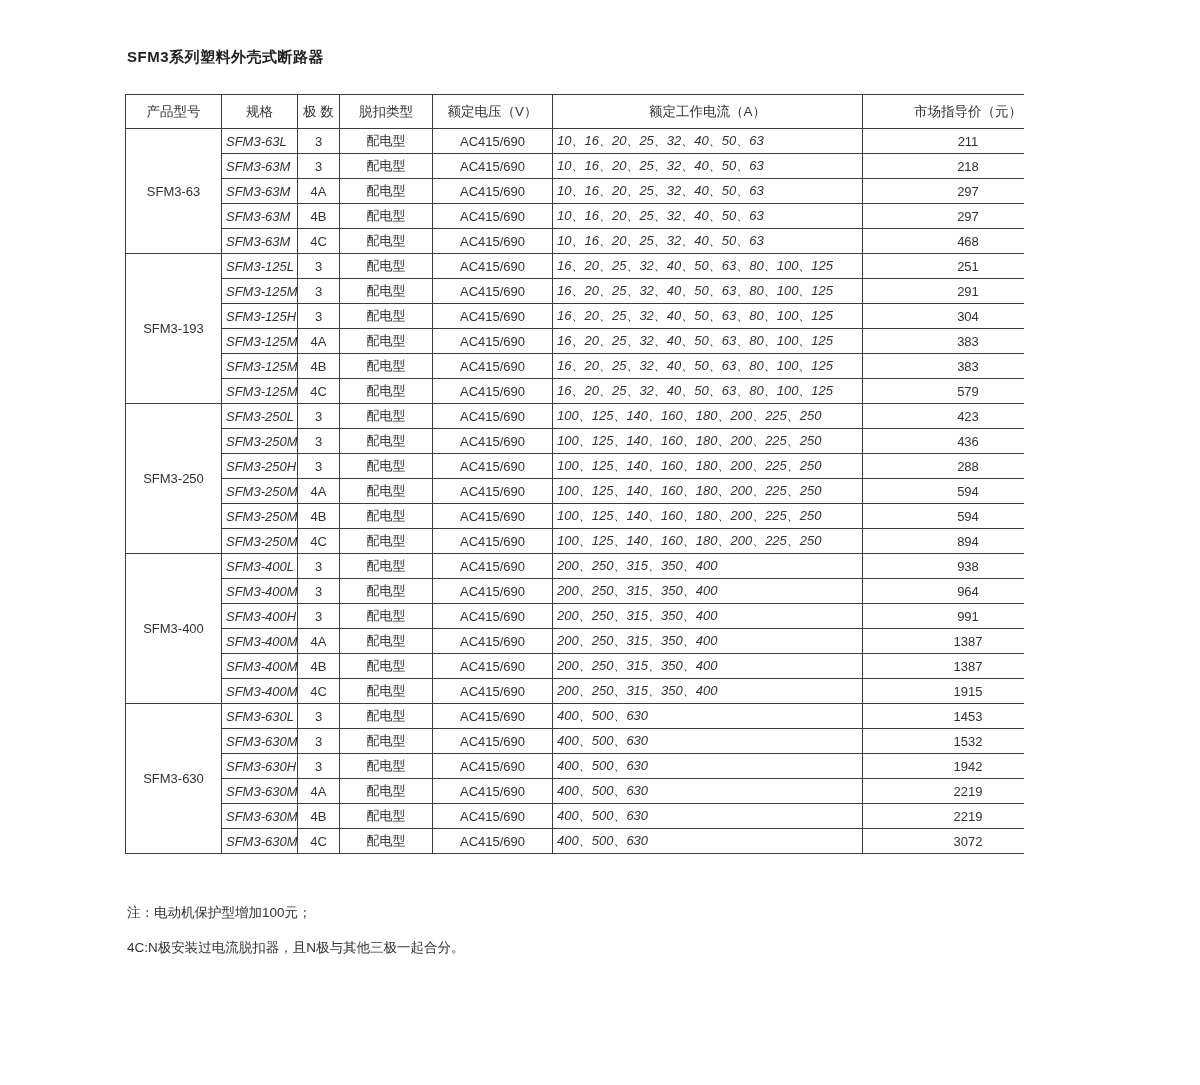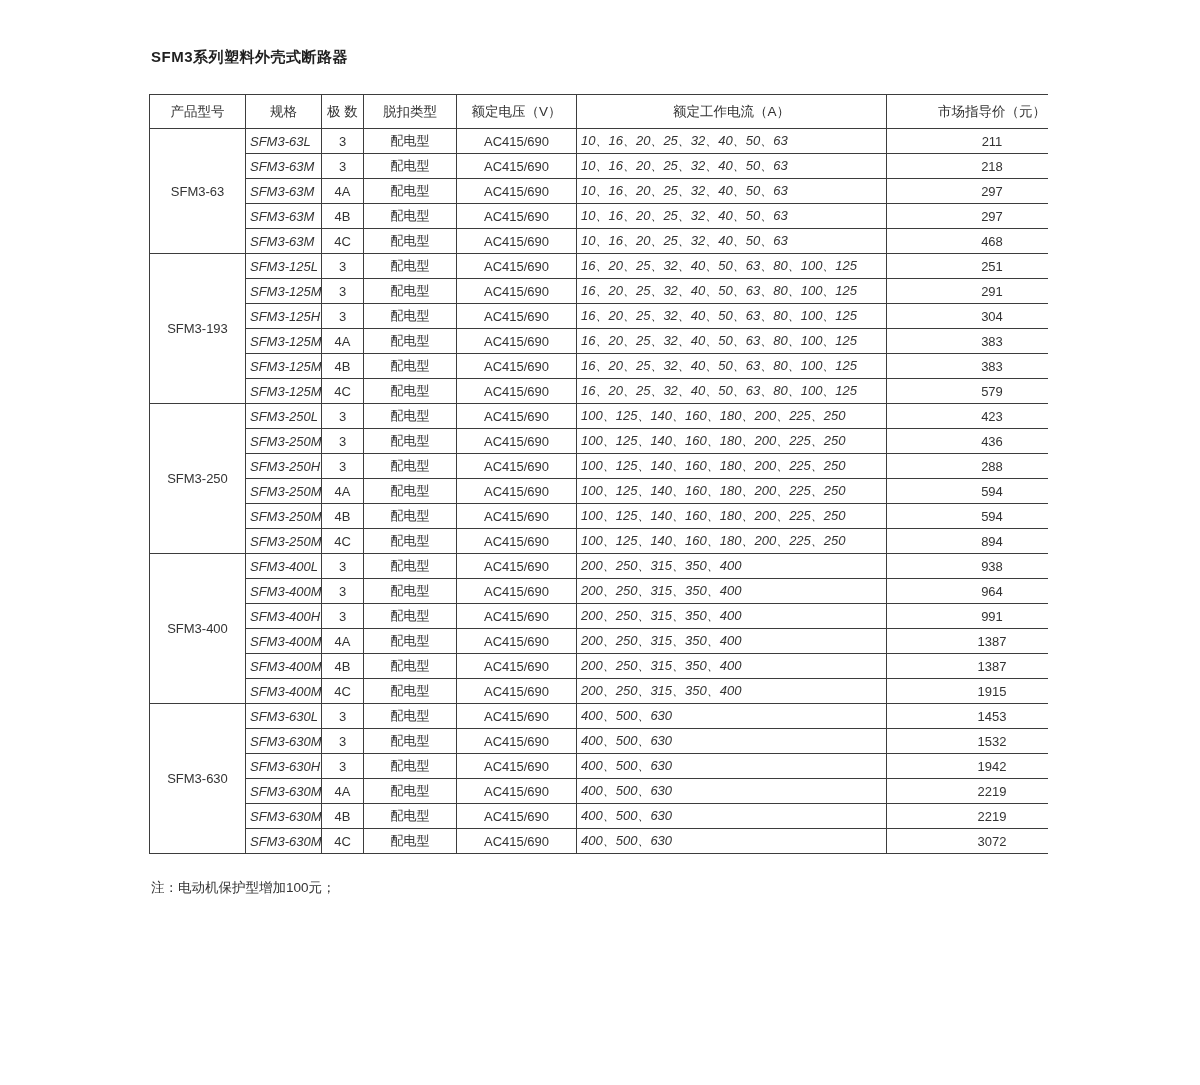--- a/index.html
+++ b/index.html
@@ -11,21 +11,20 @@
     font-family: "Liberation Sans", sans-serif;
     color: #333333;
     position: relative;
   }
   .page {
     position: relative;
     width: 1024px;
     height: 1085px;
     background: #ffffff;
     overflow: hidden;
-    margin-left: 24px;
   }
   .title {
     position: absolute;
     left: 127px;
     top: 48px;
     margin: 0;
     font-size: 15px;
     font-weight: 700;
     color: #1f1f1f;
     letter-spacing: 0.5px;
@@ -57,21 +56,21 @@
   .spec-table td {
     height: 24px;
     font-weight: 400;
   }
   .al { text-align: left; font-style: italic; }
   .ac { text-align: center; }
   .model-cell { vertical-align: middle; text-align: center; }
   .notes {
     position: absolute;
     left: 127px;
-    top: 878px;
+    top: 903px;
     font-size: 13.5px;
     color: #333333;
   }
   .notes p { margin: 0; }
   .note-general { margin-bottom: 14px !important; line-height: 20px; }
   .note-block p { line-height: 21.5px; }
 </style>
 </head>
 <body>
 
@@ -337,16 +336,17 @@
           <td class="ac">AC415/690</td>
           <td class="al">400、500、630</td>
           <td class="ac">3072</td>
         </tr>
       </tbody>
   </table>
 
   <div class="notes">
     <p class="note-general">注：电动机保护型增加100元；</p>
     <div class="note-block">
+      <p>4C:N极安装过电流脱扣器，且N极与其他三极一起合分。</p>
     </div>
   </div>
 
 </div>
 
 </body></html>

